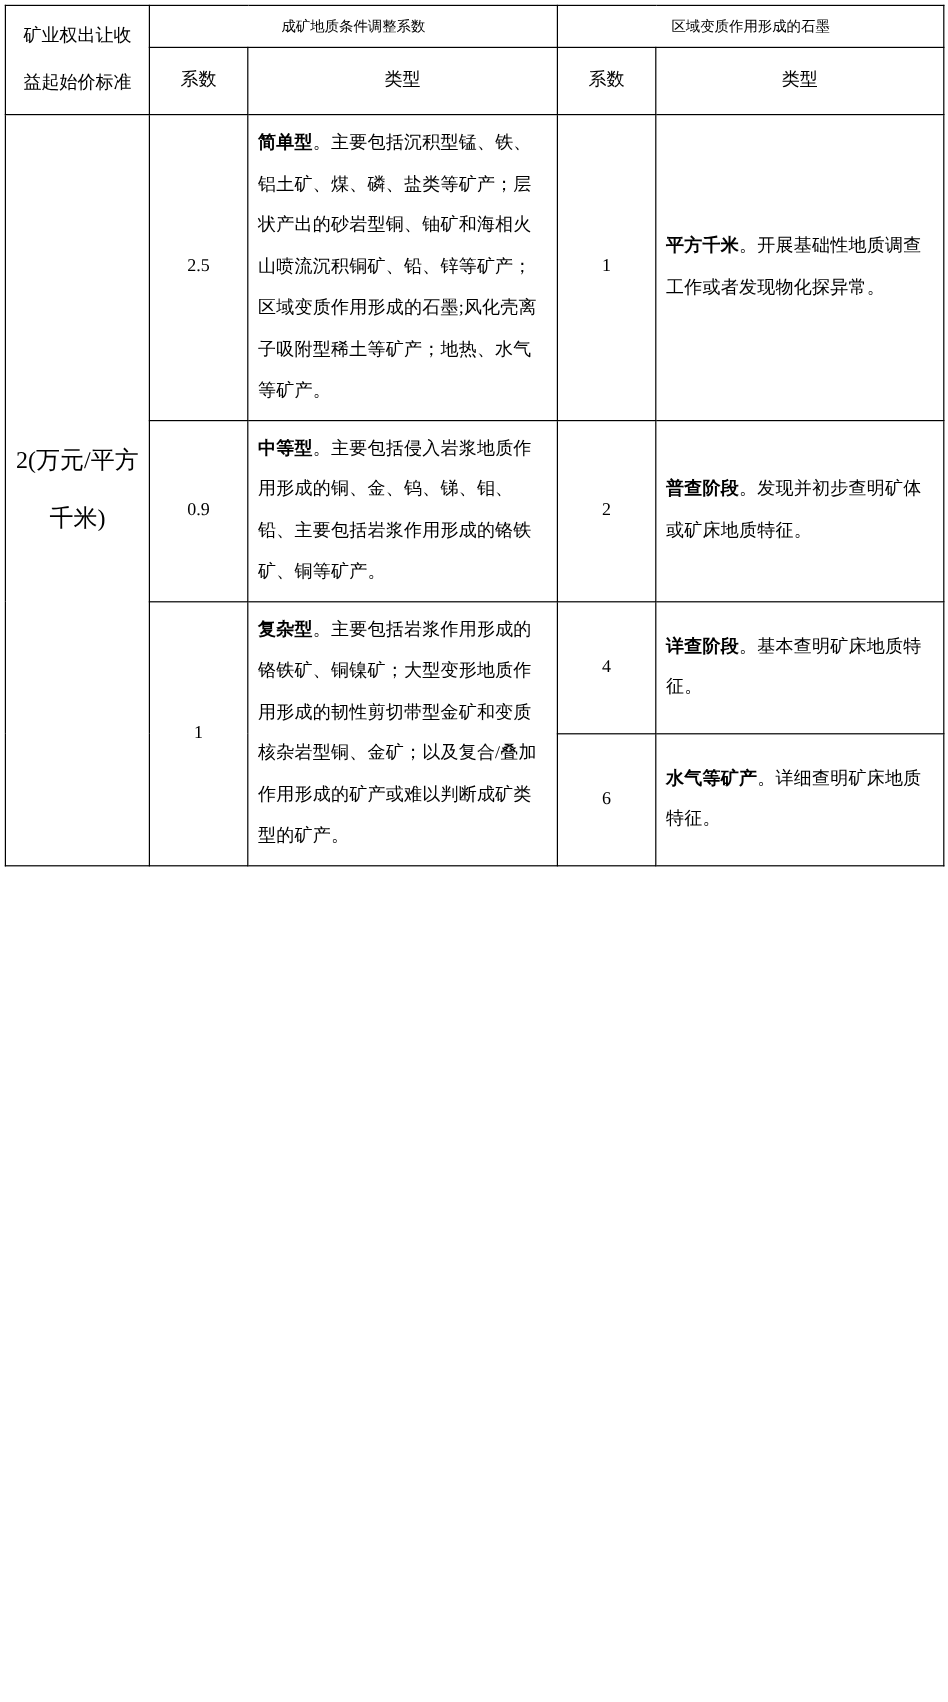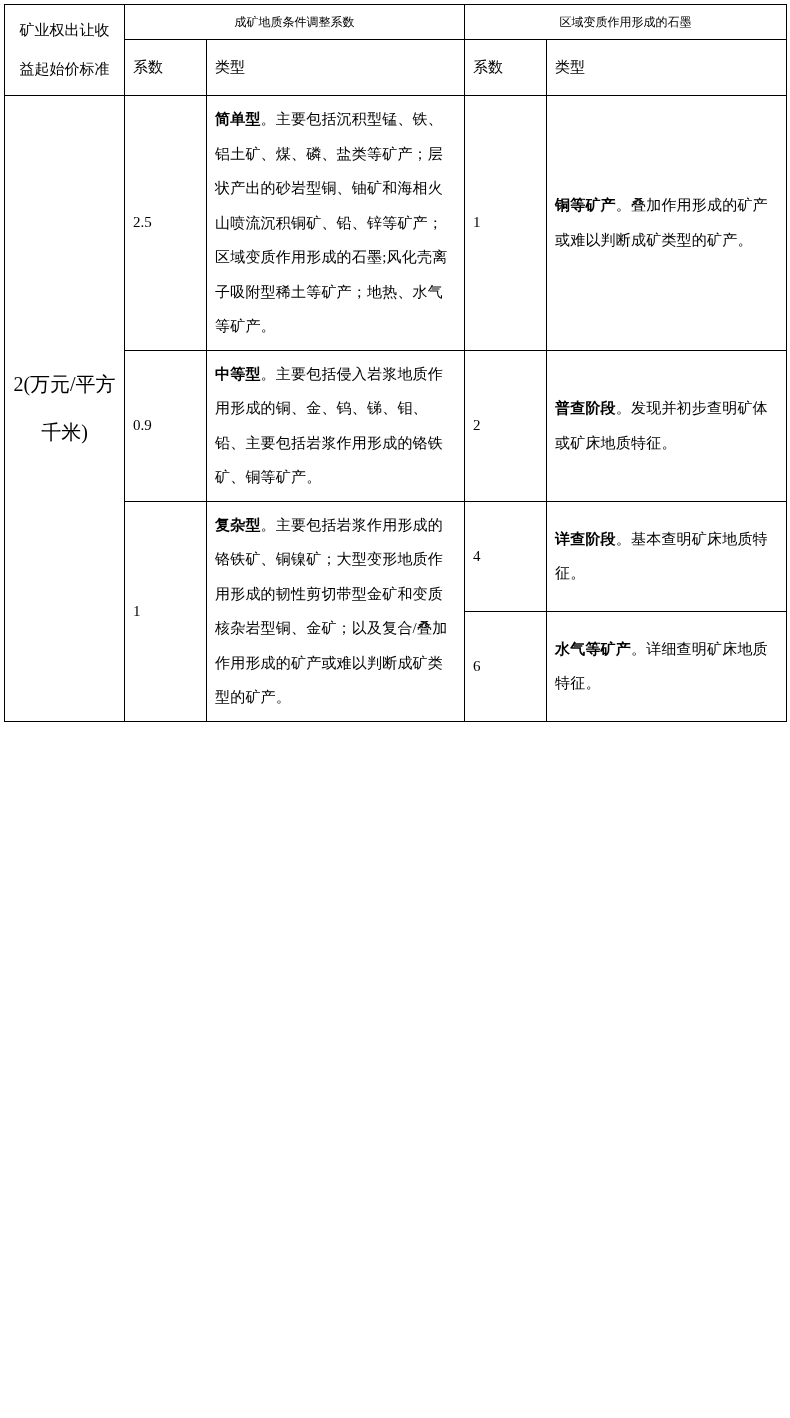--- a/index.html
+++ b/index.html
@@ -26,25 +26,26 @@
     margin: 4px 0 0 4px;
     table-layout: fixed;
   }
   table.main td {
     border: 1px solid #000000;
     vertical-align: middle;
     padding: 6px 8px;
     box-sizing: border-box;
   }
   .c-center {
-    text-align: left;
+    text-align: center;
     font-size: 15px;
     line-height: 2.3;
   }
   .c-num {
+    text-align: center;
     font-size: 15px;
   }
   .c-text {
     text-align: left;
     font-size: 15px;
     line-height: 2.3;
     letter-spacing: 0.2px;
   }
   .c-text b, .bold {
     font-weight: bold;
@@ -94,21 +95,21 @@
         <td class="c-center">类型</td>
         <td class="c-center">系数</td>
         <td class="c-center">类型</td>
       </tr>
 
       <tr>
         <td class="nowrap-center" rowspan="4">2(万元/平方千米)</td>
         <td class="c-num">2.5</td>
         <td class="c-text"><b>简单型</b><span>。主要包括沉积型锰、铁、铝土矿、煤、磷、盐类等矿产；层状产出的砂岩型铜、铀矿和海相火山喷流沉积铜矿、铅、锌等矿产；区域变质作用形成的石墨;风化壳离子吸附型稀土等矿产；地热、水气等矿产。</span></td>
         <td class="c-num">1</td>
-        <td class="c-text"><b>铜等矿产</b><span>。叠加作用形成的矿产或难以判断成矿类型的矿产。</span></td>
+        <td class="c-text"><b>平方千米</b><span>。开展基础性地质调查工作或者发现物化探异常。</span></td>
       </tr>
 
       <tr>
         <td class="c-num">0.9</td>
         <td class="c-text"><b>中等型</b><span>。主要包括侵入岩浆地质作用形成的铜、金、钨、锑、钼、铅、主要包括岩浆作用形成的铬铁矿、铜等矿产。</span></td>
         <td class="c-num">2</td>
         <td class="c-text"><b>普查阶段</b><span>。发现并初步查明矿体或矿床地质特征。</span></td>
       </tr>
 
       <tr>

